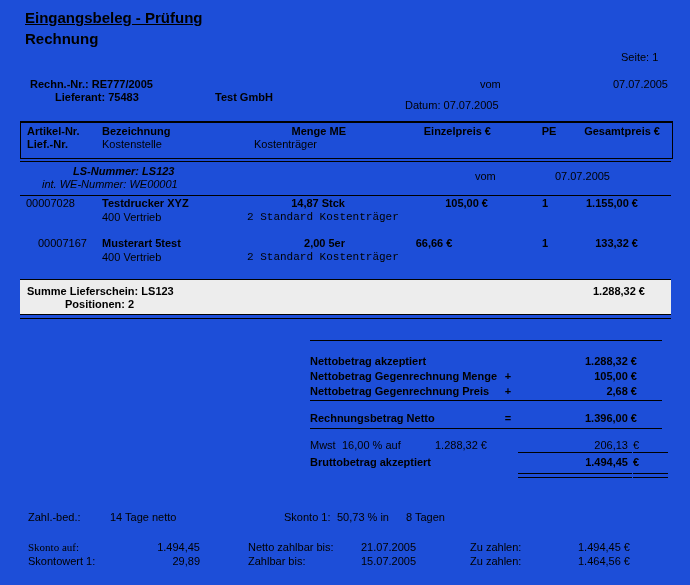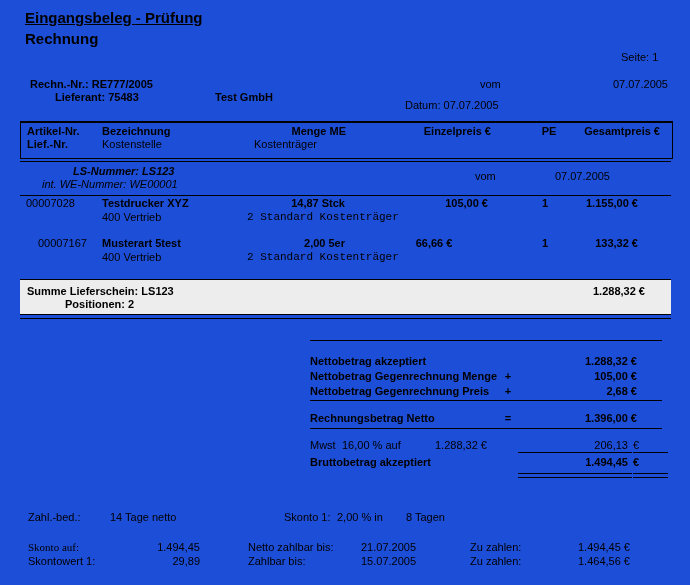--- a/index.html
+++ b/index.html
@@ -139,21 +139,21 @@
     <div class="t b r" style="left:210px;top:118px;width:108px;">1.494,45</div>
     <div class="t b" style="left:323px;top:118px;">€</div>
     <div class="dline" style="left:208px;top:135px;width:114px;"></div>
     <div class="dline" style="left:323px;top:135px;width:35px;"></div>
   </div>
 
   <div>
     <div class="t" style="left:28px;top:511px;">Zahl.-bed.:</div>
     <div class="t" style="left:110px;top:511px;">14 Tage netto</div>
     <div class="t" style="left:284px;top:511px;">Skonto 1:</div>
-    <div class="t" style="left:337px;top:511px;">2,00 % in</div>
+    <div class="t" style="left:337px;top:511px;">50,73 % in</div>
     <div class="t" style="left:406px;top:511px;">8 Tagen</div>
 
     <div class="t" style="left:28px;top:541px;font-family:Liberation Serif, serif;">Skonto auf:</div>
     <div class="t r" style="left:130px;top:541px;width:70px;">1.494,45</div>
     <div class="t" style="left:248px;top:541px;">Netto zahlbar bis:</div>
     <div class="t" style="left:361px;top:541px;">21.07.2005</div>
     <div class="t" style="left:470px;top:541px;">Zu zahlen:</div>
     <div class="t r" style="left:560px;top:541px;width:70px;">1.494,45 €</div>
 
     <div class="t" style="left:28px;top:555px;">Skontowert 1:</div>

